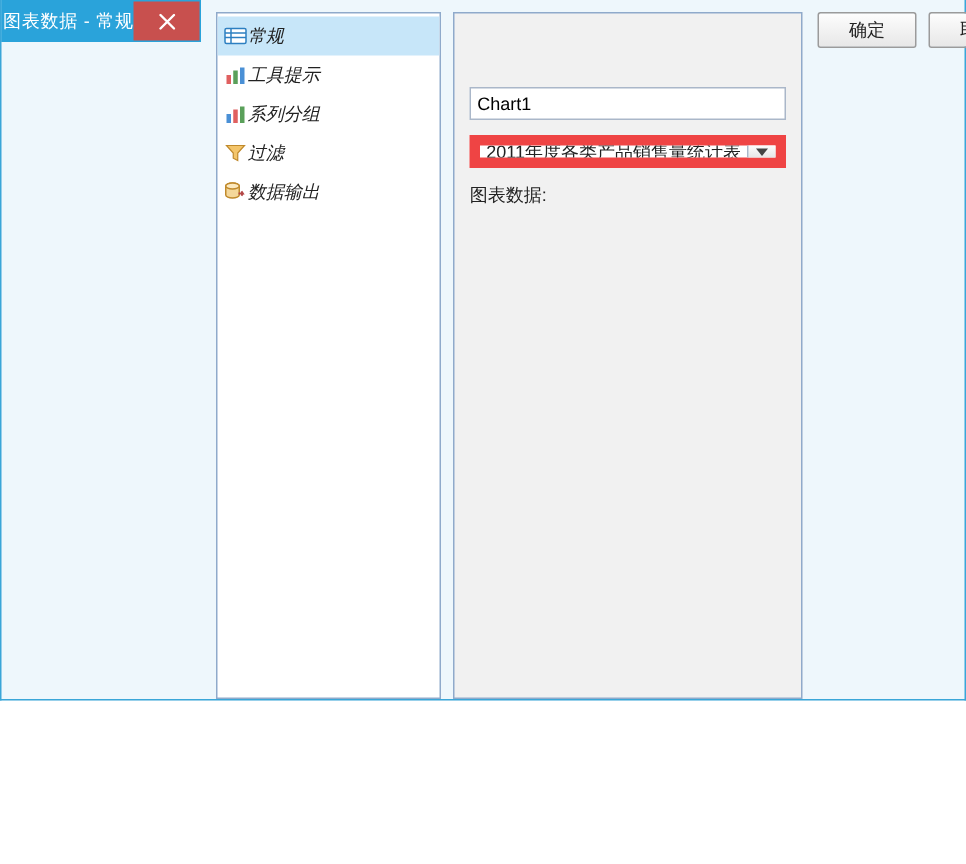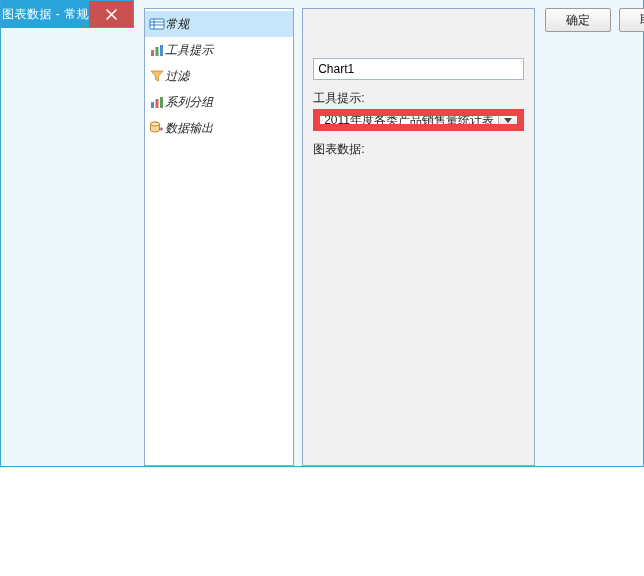--- a/index.html
+++ b/index.html
@@ -209,56 +209,55 @@
             <rect x="6.5" y="5" width="3" height="9" fill="#5aa05a"></rect>
             <rect x="11" y="3" width="3" height="11" fill="#4a90d6"></rect>
           </svg>
         </span>
         <span class="side-label">工具提示</span>
       </div>
 
       <div class="side-item">
         <span class="side-icon">
           <svg width="16" height="16" viewBox="0 0 16 16">
-            <path d="M2 3 h12 l-4.5 5 v5 l-3 -1.5 v-3.5 z" fill="#f4c56a" stroke="#c08a2c" stroke-width="0.8"></path>
-          </svg>
-        </span>
-        <span class="side-label">过滤</span>
-      </div>
-
-      <div class="side-item">
-        <span class="side-icon">
-          <svg width="16" height="16" viewBox="0 0 16 16">
             <rect x="2" y="8" width="3" height="6" fill="#4a90d6"></rect>
             <rect x="6.5" y="5" width="3" height="9" fill="#e06060"></rect>
             <rect x="11" y="3" width="3" height="11" fill="#5aa05a"></rect>
           </svg>
         </span>
         <span class="side-label">系列分组</span>
+      </div>
+
+      <div class="side-item">
+        <span class="side-icon">
+          <svg width="16" height="16" viewBox="0 0 16 16">
+            <path d="M2 3 h12 l-4.5 5 v5 l-3 -1.5 v-3.5 z" fill="#f4c56a" stroke="#c08a2c" stroke-width="0.8"></path>
+          </svg>
+        </span>
+        <span class="side-label">过滤</span>
       </div>
 
       <div class="side-item">
         <span class="side-icon">
           <svg width="16" height="16" viewBox="0 0 16 16">
             <ellipse cx="6" cy="4" rx="4.5" ry="2" fill="#fff" stroke="#c08a2c"></ellipse>
             <path d="M1.5 4 v6 a4.5 2 0 0 0 9 0 v-6" fill="#f4d79a" stroke="#c08a2c"></path>
             <ellipse cx="6" cy="4" rx="4.5" ry="2" fill="#fce9bf" stroke="#c08a2c"></ellipse>
             <path d="M10 9 h3 l-1 -1.5 M13 9 l-1 1.5" fill="none" stroke="#b34747" stroke-width="1.2"></path>
           </svg>
         </span>
         <span class="side-label">数据输出</span>
       </div>
 
     </div>
 
     <div class="main">
 
       <input class="text-input" type="text" value="Chart1" style="">
 
-      <div class="field-label">工具提示:</div>
       <div class="combo">
         <div class="combo-text">2011年度各类产品销售量统计表</div>
         <div class="combo-btn">
           <div class="combo-tri"></div>
         </div>
       </div>
 
       <div class="field-label">图表数据:</div>
 
     </div>

